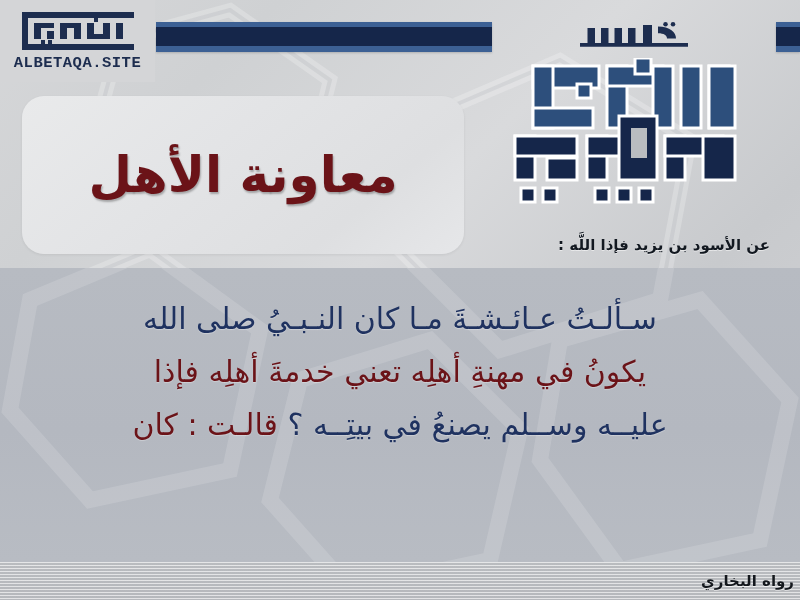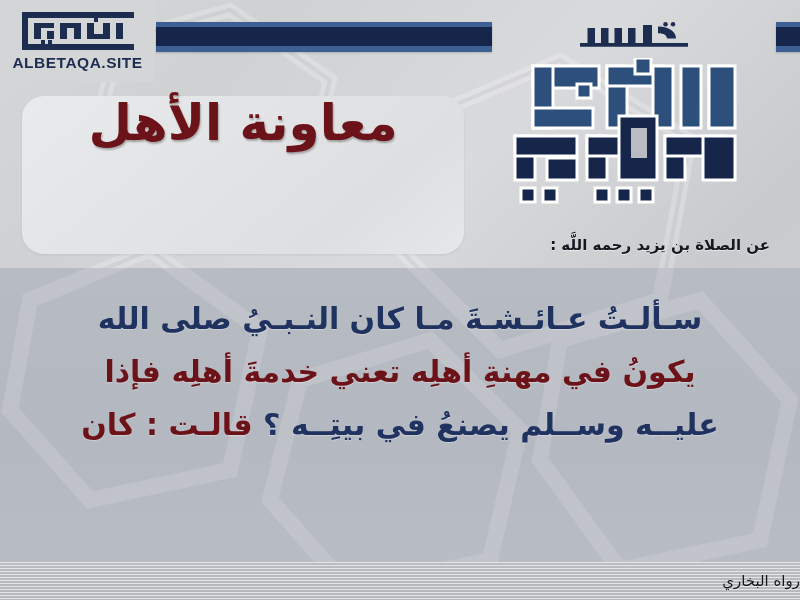--- a/index.html
+++ b/index.html
@@ -22,21 +22,21 @@
   
   #brand{
     position:absolute;left:0;top:0;width:155px;height:82px;
     background:#d4d5d7;
     display:flex;flex-direction:column;align-items:center;justify-content:center;
     z-index:6;
   }
   #brand .kufi{width:118px;height:42px;display:block;}
   #brand .site{
     margin-top:2px;font-size:15.5px;font-weight:bold;letter-spacing:.5px;
-    color:#1d2d4f;font-family:Liberation Sans, sans-serif;
+    color:#1d2d4f;font-family:Liberation Mono, monospace;
     direction:ltr;
   }
 
   
   .rule{
     position:absolute;top:22px;height:30px;z-index:3;
     background:linear-gradient(to bottom,
       #3c6094 0px,#3c6094 5px,
       #15264a 5px,#15264a 24px,
       #3c6094 24px,#3c6094 30px);
@@ -54,21 +54,21 @@
     margin-top:22px;height:30px;
   }
   #series .series-mark{margin-top:6px;}
 
   
   #title-plate{
     position:absolute;left:22px;top:96px;width:442px;height:158px;
     border-radius:22px;
     background:linear-gradient(140deg,#e9eaeb 0%,#e3e4e6 40%,#dedfe1 75%,#e6e7e9 100%);
     box-shadow:0 1px 3px rgba(0,0,0,.07);
-    display:flex;justify-content:center;
+    display:flex;align-items:center;justify-content:center;
     z-index:4;
   }
   #title-text{
     font-size:50px;font-weight:bold;color:#6b1318;
     direction:rtl;text-align:center;line-height:1.1;
     text-shadow:1px 2px 2px rgba(0,0,0,.28);
     font-family:"DejaVu Sans","Liberation Sans",sans-serif;
   }
 
   
@@ -83,41 +83,41 @@
     position:absolute;left:0;top:268px;width:800px;height:294px;
     background:linear-gradient(180deg,#b7bbc2 0%,#b4b8c0 55%,#b8bcc3 100%);
     z-index:2;overflow:hidden;
   }
   #hadith{
     position:absolute;left:0;top:0;width:800px;height:294px;
     z-index:3;direction:rtl;text-align:center;
     padding:24px 42px 0 42px;box-sizing:border-box;
   }
   .hline{
-    font-size:30px;font-weight:bold;line-height:53px;
+    font-size:30px;font-weight:normal;line-height:53px;
     letter-spacing:.4px;white-space:nowrap;
     text-shadow:0 1px 1px rgba(255,255,255,.30);
     font-family:"DejaVu Sans","Liberation Sans",sans-serif;
   }
   .c-navy{color:#1f3260;}
   .c-red{color:#6b1318;}
 
   
   #footer{
     position:absolute;left:0;top:562px;width:800px;height:38px;z-index:4;
     background:
       repeating-linear-gradient(to bottom,
         rgba(255,255,255,.55) 0px,rgba(255,255,255,.55) 1px,
         rgba(170,173,178,.45) 1px,rgba(170,173,178,.45) 3px),
       linear-gradient(180deg,#c6c8ca 0%,#bfc1c4 100%);
     display:flex;align-items:center;
   }
   #source{
-    margin-right:0;direction:rtl;
-    font-size:15px;font-weight:normal;color:#14181d;
+    margin-right:6px;direction:rtl;
+    font-size:15px;font-weight:bold;color:#14181d;
     text-shadow:0 1px 0 rgba(255,255,255,.55);
     text-align:right;
   }
 </style>
 </head>
 <body>
 
 <div id="card">
 
   <div class="wm" style="left:0;top:0;width:800px;height:600px;">
@@ -221,21 +221,21 @@
           <rect x="136" y="130" width="14" height="14"></rect>
         </g>
       </svg>
     </div>
   </div>
 
   <div id="title-plate">
     <div id="title-text">معاونة الأهل</div>
   </div>
 
-  <div id="narrator">عن الصلاة بن يزيد رحمه اللَّه :</div>
+  <div id="narrator">عن الأسود بن يزيد فإذا اللَّه :</div>
 
   <div id="body-panel">
     <div class="wm" style="left:0;top:-268px;width:800px;height:600px;opacity:.30;">
       <svg width="800" height="600" viewBox="0 0 800 600">
         <g fill="none" stroke="#ffffff" stroke-width="16" opacity=".45">
           <polygon points="30,300 150,250 260,330 230,470 90,500 10,410"></polygon>
           <polygon points="560,340 700,300 790,400 760,540 620,570 540,460"></polygon>
           <polygon points="300,380 430,340 520,430 490,560 350,590 270,500"></polygon>
           <polygon points="420,120 560,60 690,140 660,300 500,350 400,250"></polygon>
         </g>

